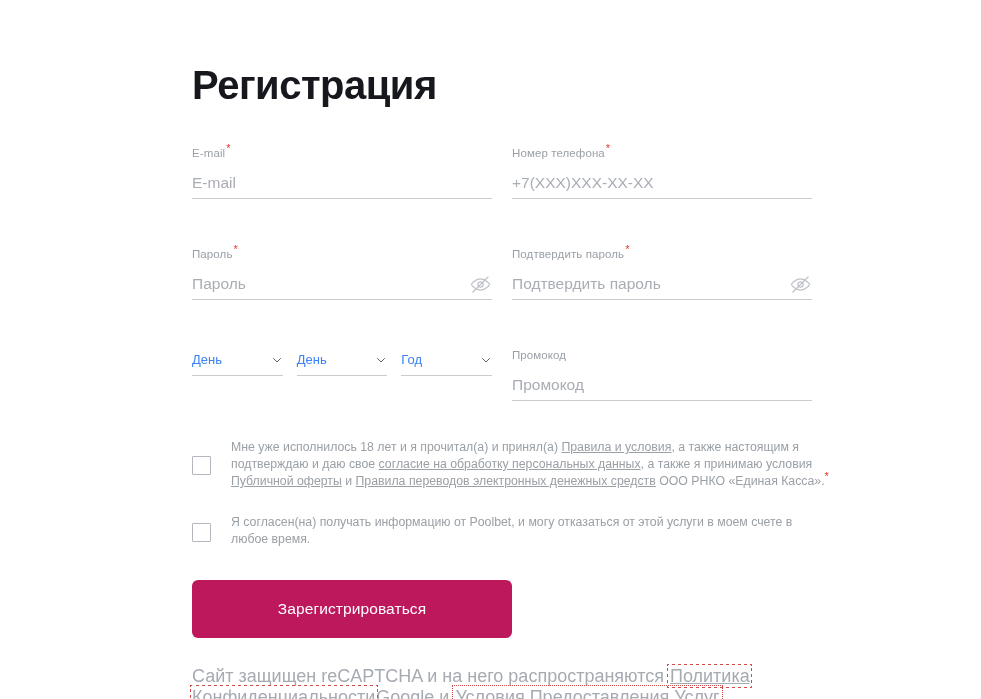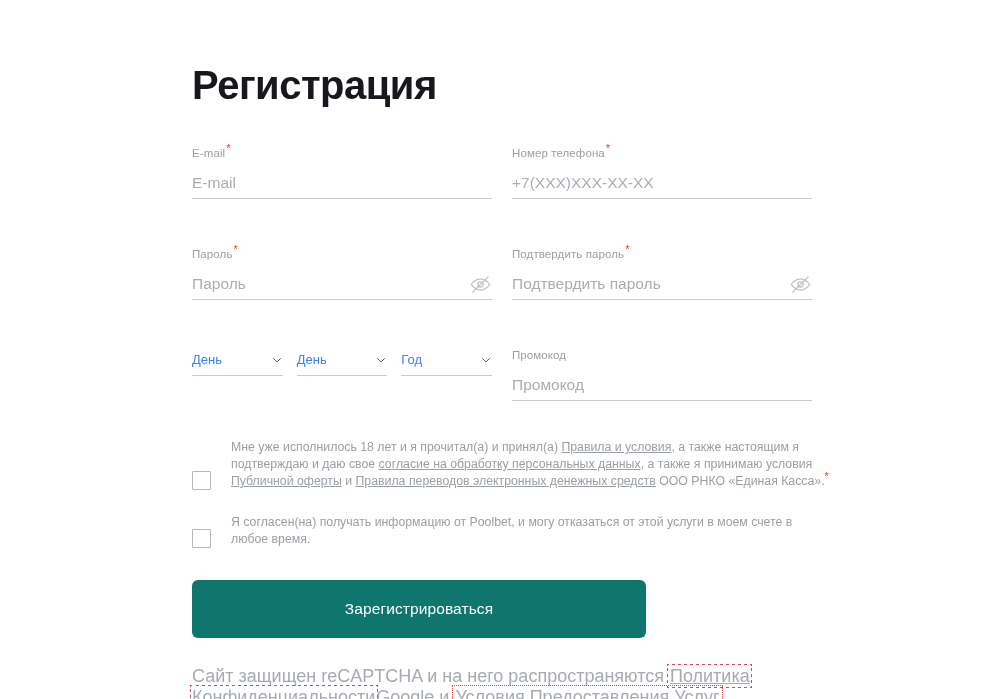--- a/index.html
+++ b/index.html
@@ -140,21 +140,21 @@
     margin-bottom: 4px;
     flex: 0 0 auto;
   }
 
   
   .checks {
     margin-top: 10px;
   }
   .check-row {
     display: flex;
-    align-items: flex-end;
+    align-items: center;
     margin-bottom: 24px;
   }
   .checkbox {
     width: 19px;
     height: 19px;
     border: 1px solid #b4b8be;
     background: #fff;
     flex: 0 0 auto;
     margin-top: 2px;
     cursor: pointer;
@@ -174,23 +174,23 @@
   .inline-star {
     color: #e8352e;
     font-size: 11px;
     vertical-align: super;
     line-height: 0;
   }
 
   
   .submit-btn {
     margin-top: 8px;
-    width: 454px;
+    width: 320px;
     height: 58px;
-    background: #0f766e;
+    background: #be185d;
     color: #ffffff;
     font-family: inherit;
     font-size: 15.5px;
     font-weight: 400;
     border: none;
     border-radius: 6px;
     cursor: pointer;
     letter-spacing: 0.1px;
   }
 

